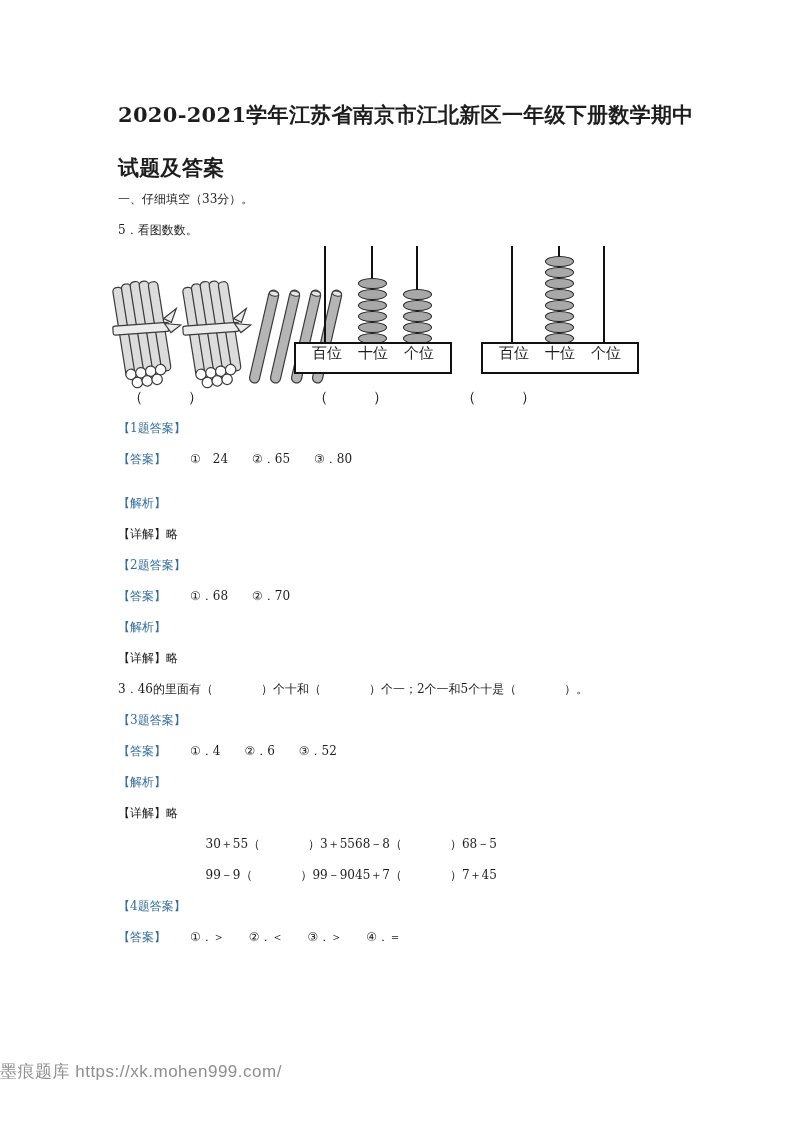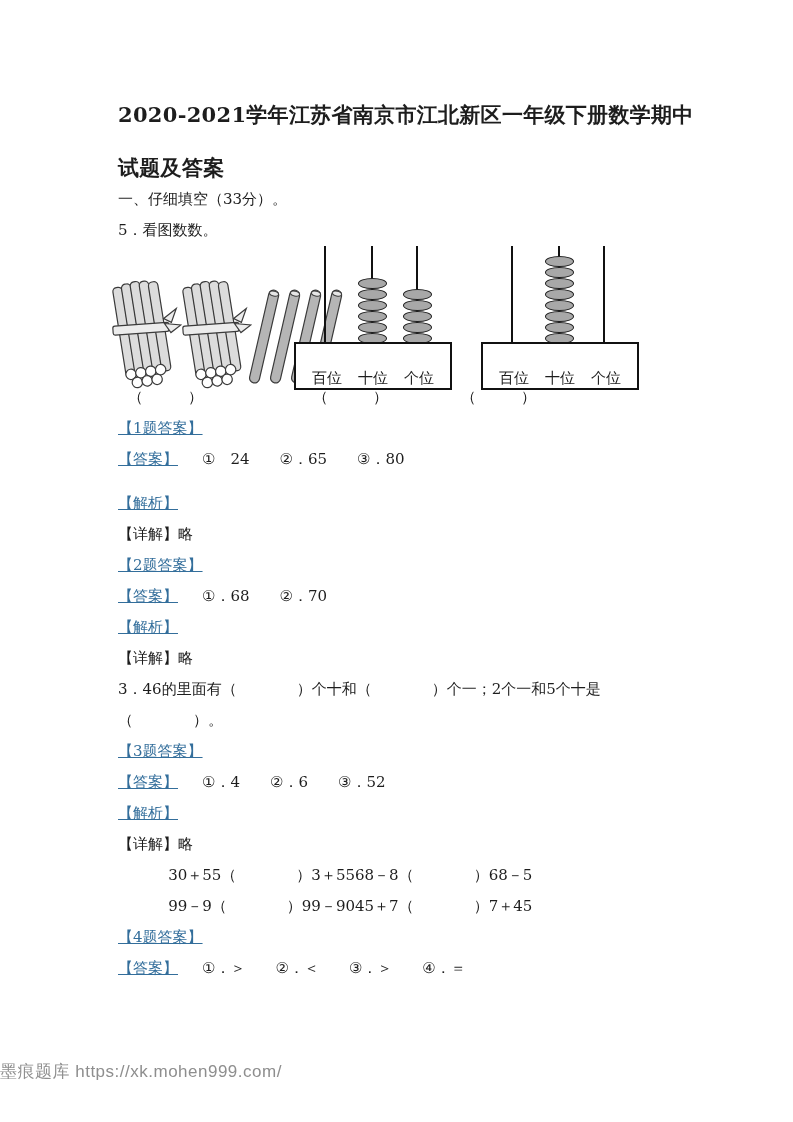--- a/index.html
+++ b/index.html
@@ -11,24 +11,24 @@
     font-family:"DejaVu Serif", serif;
     color:#1d1d1d;
     overflow:hidden;
     background:#ffffff;
   }
   .doc-title{
     font-size:21px;font-weight:700;line-height:53px;
     margin:0 0 -10px 0;letter-spacing:.3px;
   }
   .line{
-    font-size:15px;line-height:31px;margin:0;
+    font-size:12px;line-height:31px;margin:0;
     white-space:pre-wrap;
   }
-  .blue{color:var(--answer_blue,#336e9b);text-decoration:underline;}
+  .blue{color:var(--answer_blue,#336e9b);}
   .answer-items{margin-left:24px;white-space:pre-wrap;}
   .answer-gap{margin-bottom:13px;}
 
   
   .figure{position:relative;height:136px;}
   .sticks{position:absolute;left:-14px;top:30px;display:flex;align-items:flex-end;}
   svg.bundle{margin-right:-8px;display:block;}
   .singles{display:flex;margin-left:2px;margin-bottom:5px;}
   svg.stick{margin-left:-15px;display:block;}
   .singles svg.stick:first-child{margin-left:0;}
@@ -36,23 +36,23 @@
   .abacus{position:absolute;top:0;width:158px;height:128px;}
   .abacus-1{left:176px;}
   .abacus-2{left:363px;}
   .rod{position:absolute;top:0;height:98px;width:2px;background:#111;}
   .rod-1{left:30px}.rod-2{left:77px}.rod-3{left:122px}
   .beadstack{position:absolute;top:0;bottom:30px;width:28px;
     display:flex;flex-direction:column;justify-content:flex-end;align-items:center;}
   .beadstack-1{left:17px}.beadstack-2{left:64px}.beadstack-3{left:109px}
   .bead{width:27px;height:9px;background:#a8a8a8;border:1px solid #1f1f1f;
     border-radius:50%;flex:none;margin-top:0;}
-  .abacus-box{position:absolute;left:0;right:0;top:96px;height:48px;
+  .abacus-box{position:absolute;left:0;right:0;top:96px;height:32px;
     border:2px solid #111;box-sizing:border-box;background:#fff;
-    display:flex;justify-content:space-evenly;align-items:flex-end;font-size:15px;}
+    display:flex;justify-content:space-evenly;align-items:flex-start;font-size:15px;}
 
   .blank-row{position:relative;height:31px;font-size:15px;line-height:31px;}
   .blank-row .blank{position:absolute;white-space:pre;}
   .blank-1{left:10px}.blank-2{left:195px}.blank-3{left:343px}
 
   .eqrow{display:flex;text-align:right;}
   .eq-left{width:237px;}
 
   .footer{
     position:absolute;left:0;right:0;top:1060px;text-align:left;

